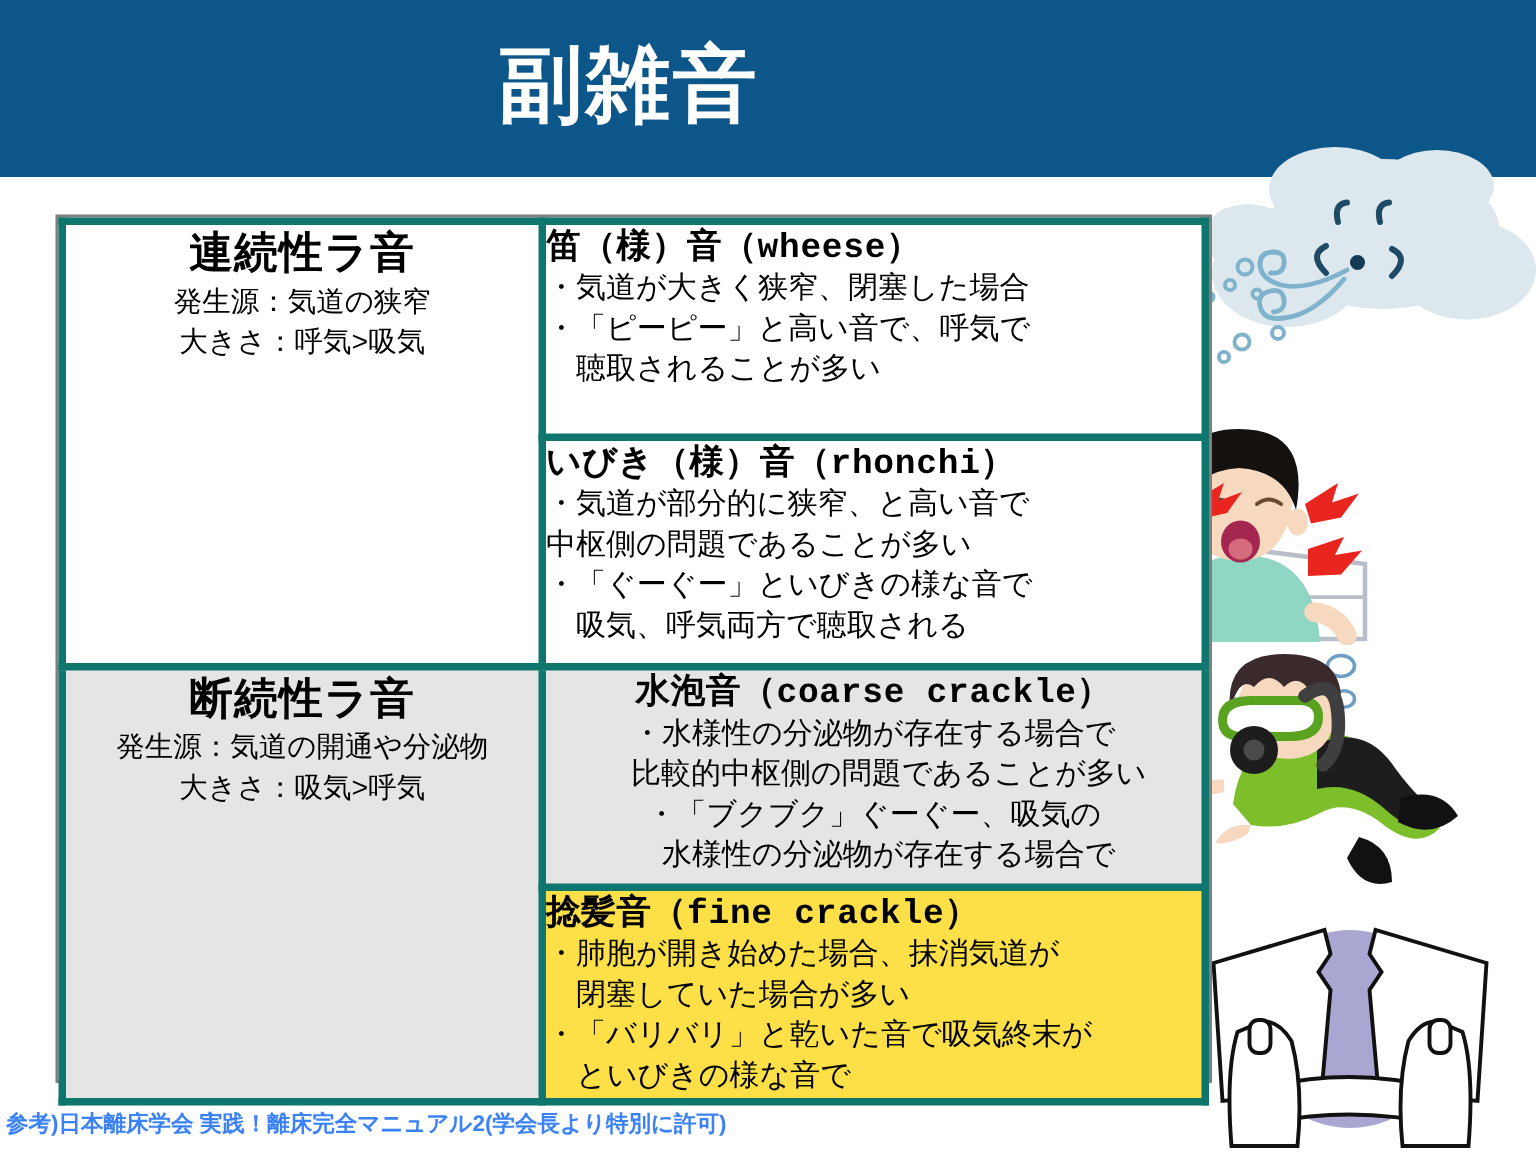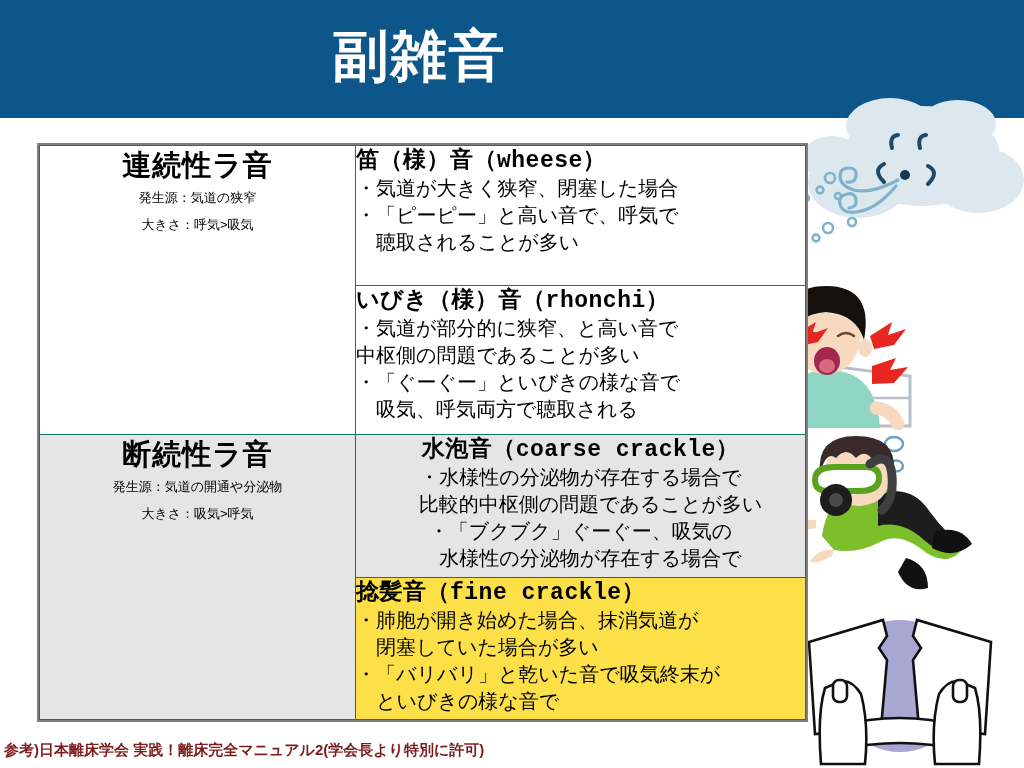--- a/index.html
+++ b/index.html
@@ -23,38 +23,38 @@
   .art-layer{position:absolute;left:0;top:0;width:1024px;height:768px;pointer-events:none;}
   .art{position:absolute;}
   
   .sound-table{
     position:absolute;left:37px;top:143px;width:771px;height:579px;
     border:2px solid #7f7f7f;box-sizing:border-box;
     border-collapse:collapse;
   }
   .tbl{width:100%;height:100%;border-collapse:collapse;table-layout:fixed;}
   .tbl td{
-    border:1px solid #0f766e;
+    border:5px solid #0f766e;
     vertical-align:top;padding:0;
   }
   .cat-cell{
     width:315px;text-align:center;vertical-align:middle;padding:4px 6px;
   }
   .cat-title{font-size:29px;font-weight:bold;color:#000;line-height:38px;letter-spacing:1px;}
-  .cat-sub{font-size:13px;color:#000;line-height:27px;white-space:nowrap;}
+  .cat-sub{font-size:19px;color:#000;line-height:27px;white-space:nowrap;}
   .desc-cell{padding:6px 8px 8px 8px;font-family:Liberation Mono, monospace;}
   .desc-title{font-size:23px;font-weight:bold;color:#000;line-height:30px;letter-spacing:0.5px;}
   .desc-line{font-size:20px;color:#000;line-height:27px;white-space:pre;}
   .bg-white{background:#ffffff;}
   .bg-tan{background:#e5e5e5;text-align:center;}
   .bg-cream{background:#fde047;}
   
   .footer-note{
     position:absolute;left:4px;top:740px;
-    font-size:15px;font-weight:bold;color:#7f1d1d;line-height:20px;white-space:nowrap;
+    font-size:15px;font-weight:bold;color:#3b82f6;line-height:20px;white-space:nowrap;
   }
 </style>
 </head>
 <body>
 
 <div class="header-band"></div>
 <div class="slide-title">副雑音</div>
 
 <div class="art-layer">
 

